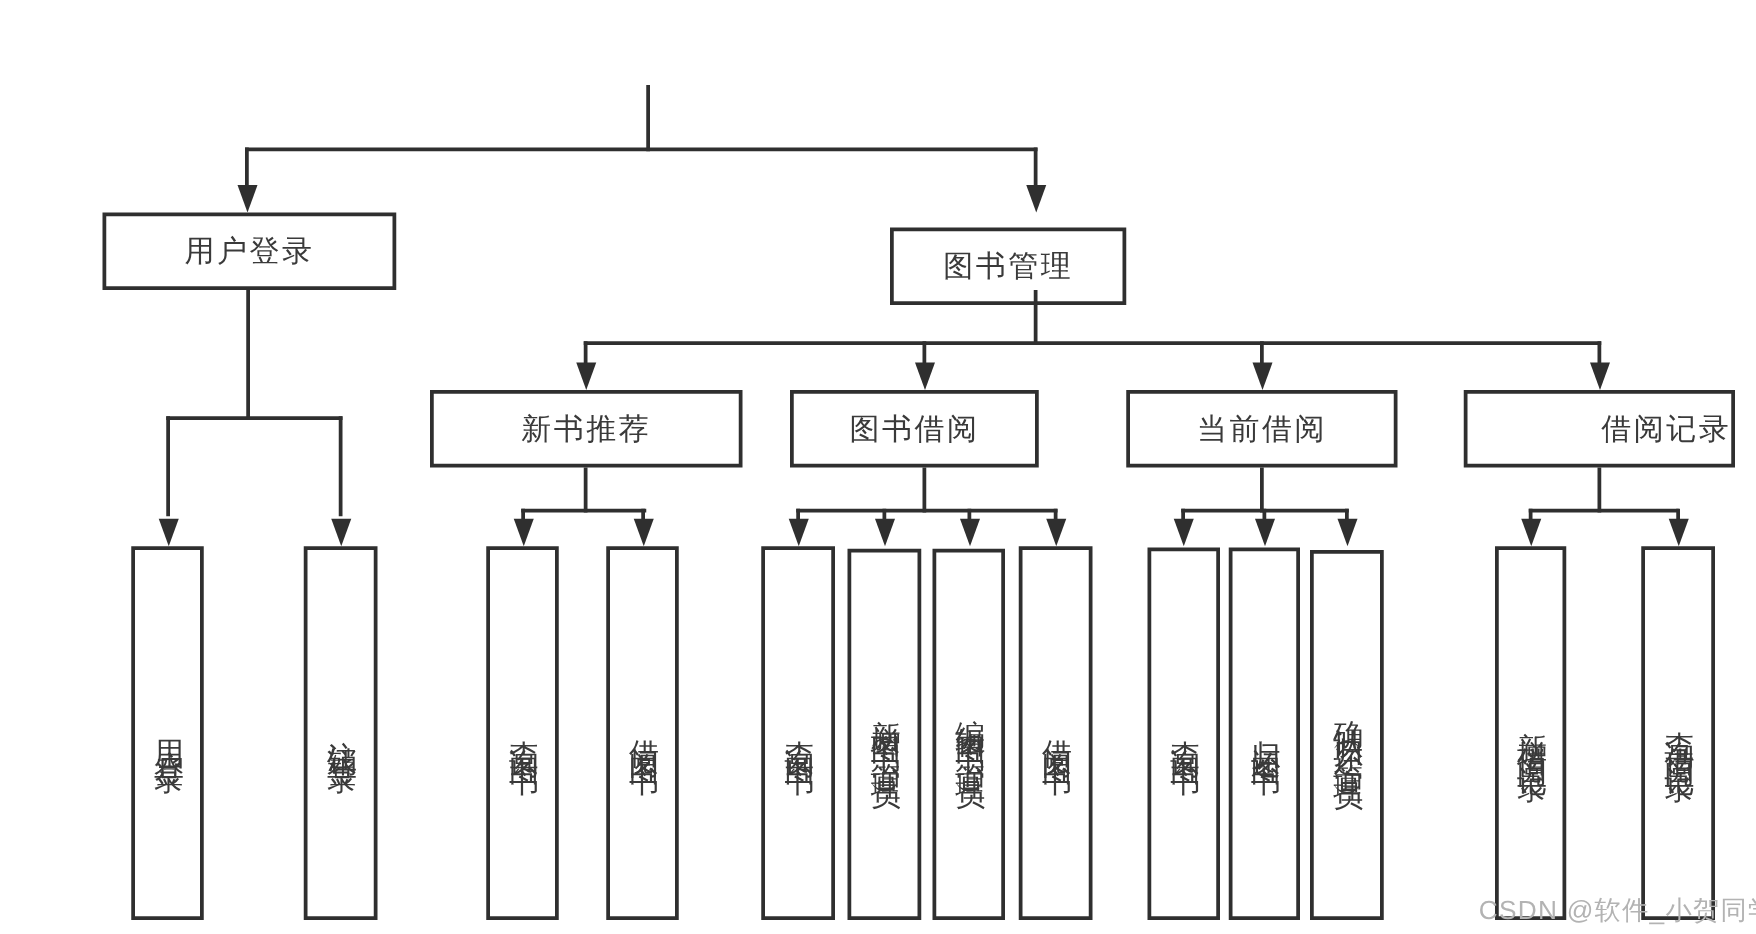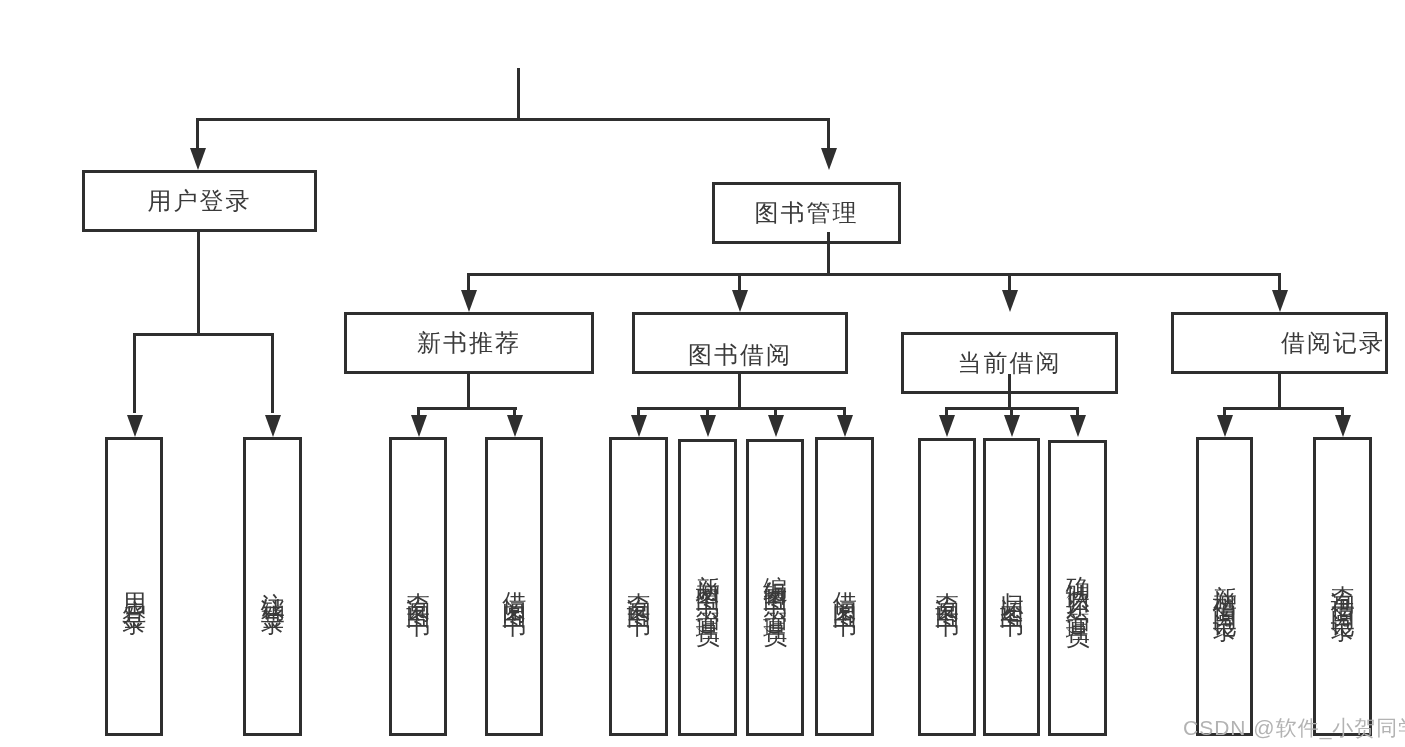--- a/index.html
+++ b/index.html
@@ -94,24 +94,24 @@
   <div class="vline" style="left:738px;top:273px;height:20px;"></div>
   <div class="arrow" style="left:732px;top:290px;"></div>
   <div class="vline" style="left:1008px;top:273px;height:20px;"></div>
   <div class="arrow" style="left:1002px;top:290px;"></div>
   <div class="vline" style="left:1278px;top:273px;height:20px;"></div>
   <div class="arrow" style="left:1272px;top:290px;"></div>
 
   <div class="node" style="left:344px;top:312px;width:250px;height:62px;text-align:right;">
     <span>新书推荐</span>
   </div>
-  <div class="node" style="left:632px;top:312px;width:216px;height:62px;align-items:flex-end;">
+  <div class="node" style="left:632px;top:312px;width:199px;height:62px;">
     <span>图书借阅</span>
   </div>
-  <div class="node" style="left:901px;top:312px;width:217px;height:62px;margin-top:20px;">
+  <div class="node" style="left:901px;top:312px;width:217px;height:62px;">
     <span>当前借阅</span>
   </div>
   <div class="node" style="left:1171px;top:312px;width:217px;height:62px;justify-content:flex-end;">
     <span>借阅记录</span>
   </div>
 
   <div class="vline" style="left:467px;top:374px;height:36px;"></div>
   <div class="hline" style="left:417px;top:407px;width:100px;"></div>
   <div class="vline" style="left:417px;top:407px;height:12px;"></div>
   <div class="arrow" style="left:411px;top:415px;"></div>

